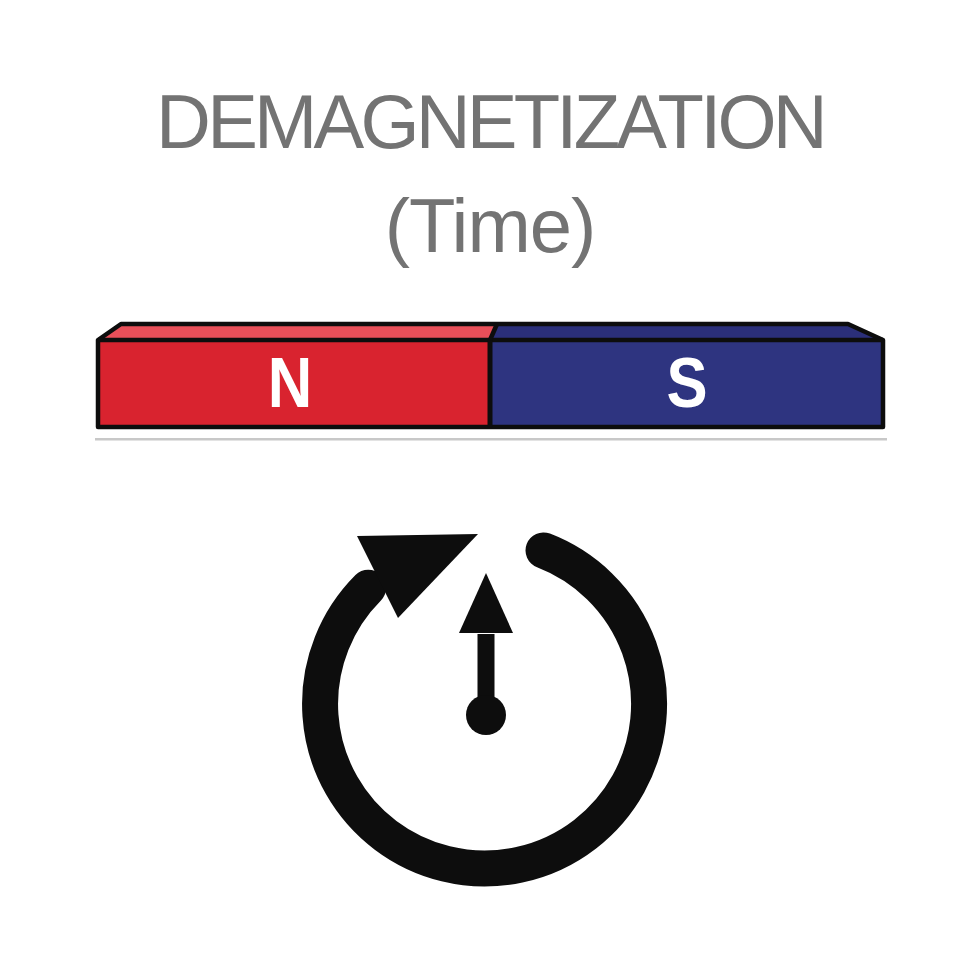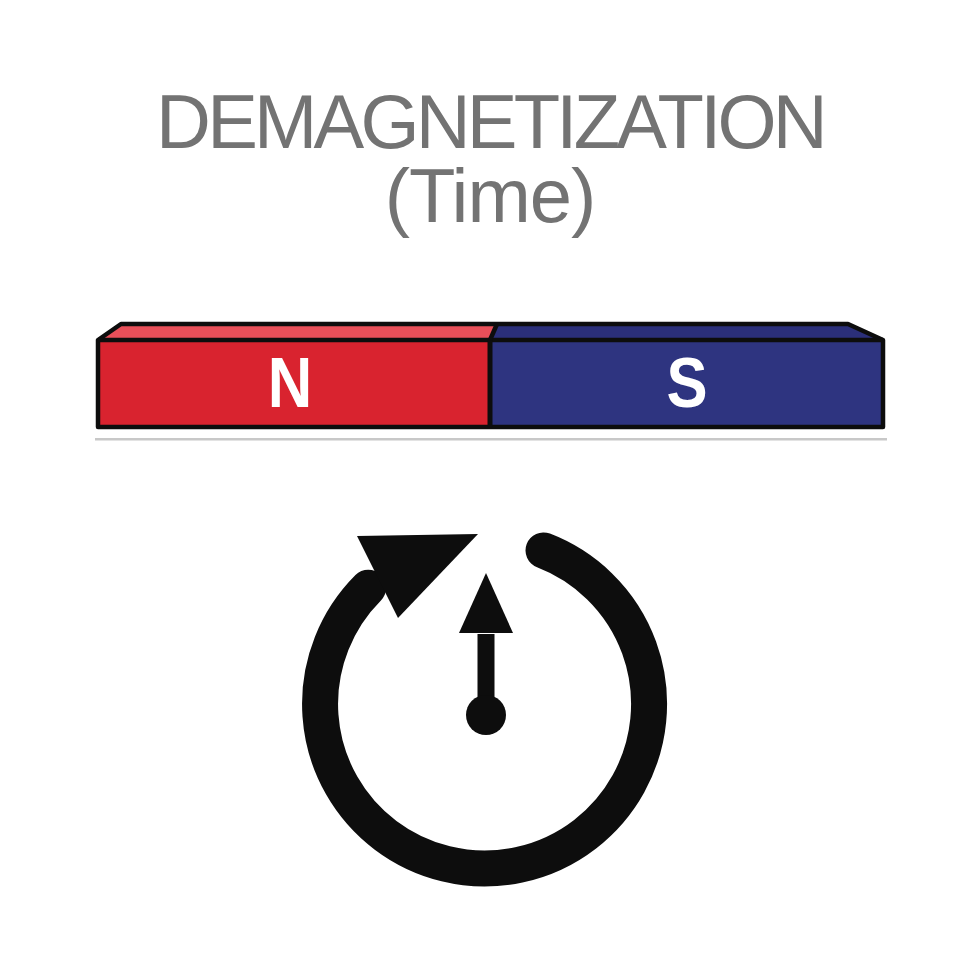--- a/index.html
+++ b/index.html
@@ -14,21 +14,21 @@
   .title-line {
     position:absolute; left:0; right:0;
     text-align:center;
     color:#737373;
     font-size:76px;
     font-weight:500;
     line-height:76px;
     white-space:nowrap;
   }
   .title-line.l1 { top:84px;  letter-spacing:-3.8px; }
-  .title-line.l2 { top:158px; letter-spacing:-1px; }
+  .title-line.l2 { top:188px; letter-spacing:-1px; }
   svg.diagram { position:absolute; left:0; top:0; }
   svg text {
     font-family:"Liberation Sans","DejaVu Sans",sans-serif;
     font-weight:bold;
   }
 </style>
 </head>
 <body>
 
 <div class="page">

